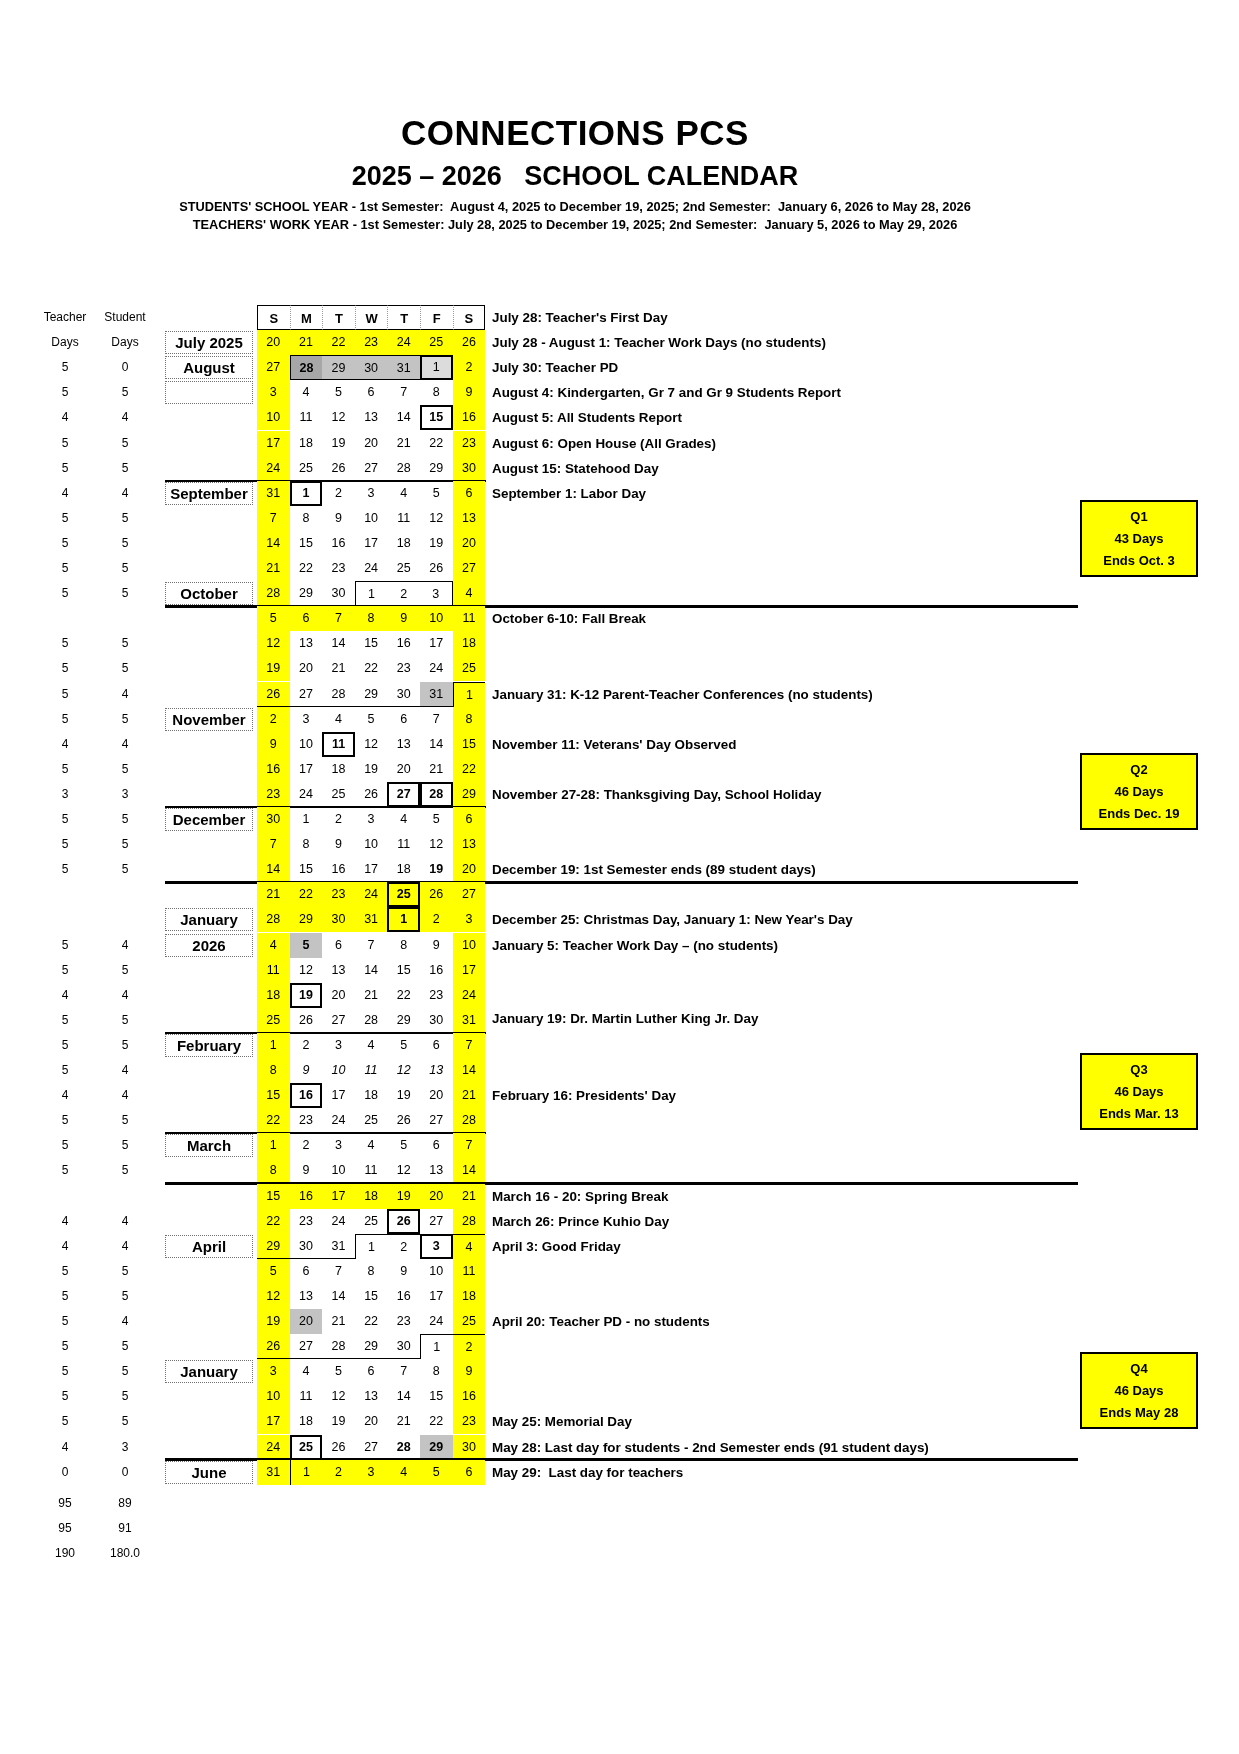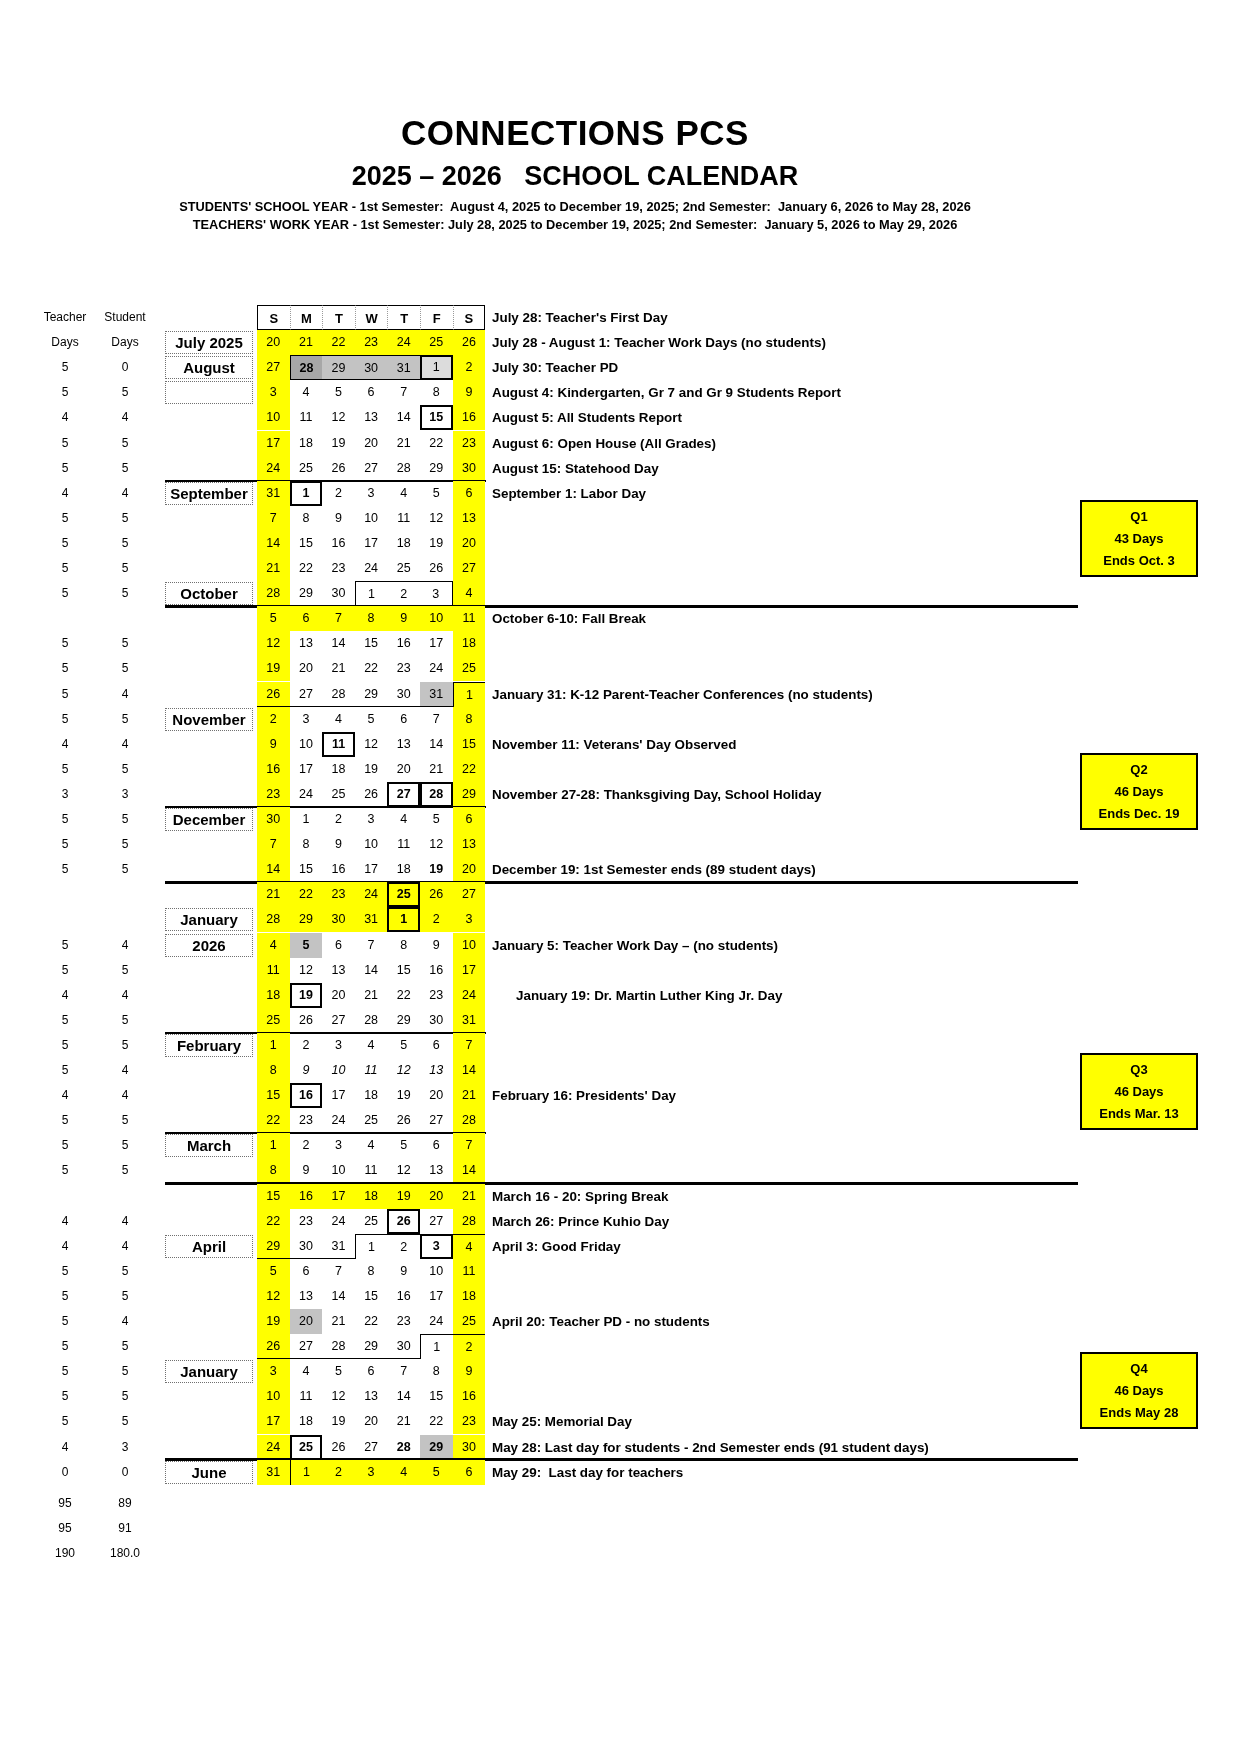--- a/index.html
+++ b/index.html
@@ -339,20 +339,21 @@
         <div class="ts" style="left: 35px; width: 60px;"></div>
         <div class="ts" style="left: 96px; width: 58px;"></div>
         <div class="ml mb" style="left: 165px; width: 88px;">January</div>
         <div class="dc y" style="left: 257px; width: 32.6px;">28</div>
         <div class="dc y" style="left: 289.6px; width: 32.6px;">29</div>
         <div class="dc y" style="left: 322.2px; width: 32.6px;">30</div>
         <div class="dc y" style="left: 354.8px; width: 32.6px;">31</div>
         <div class="dc y box bold" style="left: 387.4px; width: 32.6px;">1</div>
         <div class="dc y" style="left: 420px; width: 32.6px;">2</div>
         <div class="dc y" style="left: 452.6px; width: 32.6px;">3</div>
+        <div class="note" style="left: 492px;">December 25: Christmas Day, January 1: New Year's Day</div>
       </div>
       <div class="row" style="top: 932.5px;">
         <div class="ts" style="left: 35px; width: 60px;">5</div>
         <div class="ts" style="left: 96px; width: 58px;">4</div>
         <div class="ml mb" style="left: 165px; width: 88px;">2026</div>
         <div class="dc y" style="left: 257px; width: 32.6px;">4</div>
         <div class="dc g bold" style="left: 289.6px; width: 32.6px;">5</div>
         <div class="dc" style="left: 322.2px; width: 32.6px;">6</div>
         <div class="dc" style="left: 354.8px; width: 32.6px;">7</div>
         <div class="dc" style="left: 387.4px; width: 32.6px;">8</div>
@@ -374,21 +375,21 @@
       <div class="row" style="top: 982.7px;">
         <div class="ts" style="left: 35px; width: 60px;">4</div>
         <div class="ts" style="left: 96px; width: 58px;">4</div>
         <div class="dc y" style="left: 257px; width: 32.6px;">18</div>
         <div class="dc box bold" style="left: 289.6px; width: 32.6px;">19</div>
         <div class="dc" style="left: 322.2px; width: 32.6px;">20</div>
         <div class="dc" style="left: 354.8px; width: 32.6px;">21</div>
         <div class="dc" style="left: 387.4px; width: 32.6px;">22</div>
         <div class="dc" style="left: 420px; width: 32.6px;">23</div>
         <div class="dc y" style="left: 452.6px; width: 32.6px;">24</div>
-        <div class="note" style="left: 516px;">January 19: Dr. Martin Luther King Jr. Day</div>
+        <div class="note" style="left: 492px; margin-top: 23px;">January 19: Dr. Martin Luther King Jr. Day</div>
       </div>
       <div class="row" style="top: 1007.8px;">
         <div class="ts" style="left: 35px; width: 60px;">5</div>
         <div class="ts" style="left: 96px; width: 58px;">5</div>
         <div class="dc y" style="left: 257px; width: 32.6px;">25</div>
         <div class="dc" style="left: 289.6px; width: 32.6px;">26</div>
         <div class="dc" style="left: 322.2px; width: 32.6px;">27</div>
         <div class="dc" style="left: 354.8px; width: 32.6px;">28</div>
         <div class="dc" style="left: 387.4px; width: 32.6px;">29</div>
         <div class="dc" style="left: 420px; width: 32.6px;">30</div>

